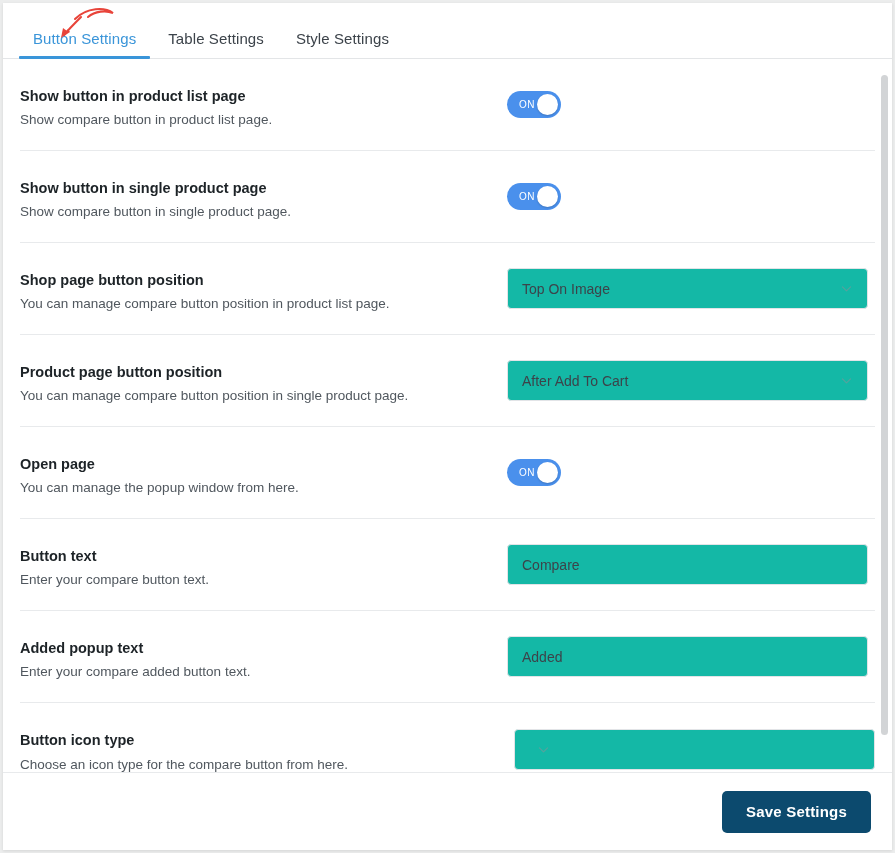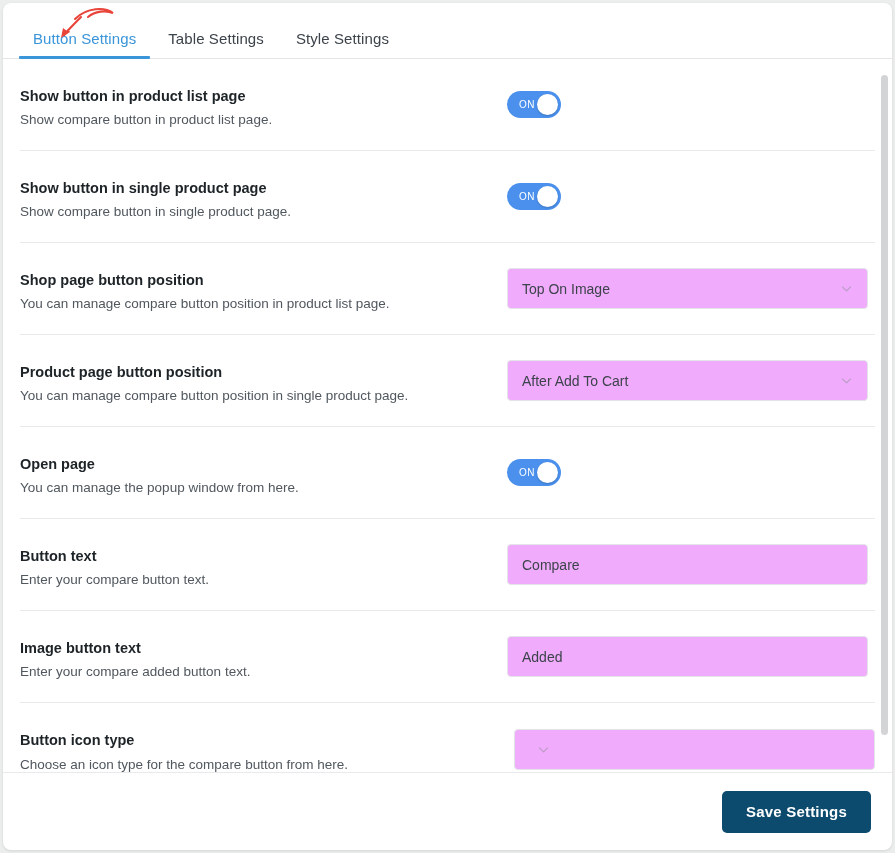--- a/index.html
+++ b/index.html
@@ -15,21 +15,21 @@
     overflow: hidden;
   }
 
   .app-card {
     position: absolute;
     left: 3px;
     top: 3px;
     width: 889px;
     height: 847px;
     background: #ffffff;
-    border-radius: 8px;
+    border-radius: 0;
     box-shadow: 0 1px 3px rgba(0,0,0,0.10);
     overflow: hidden;
     display: flex;
     flex-direction: column;
   }
 
   
   .tabbar {
     position: relative;
     height: 56px;
@@ -143,21 +143,21 @@
     box-shadow: 0 1px 2px rgba(0,0,0,0.18);
   }
 
   
   .field {
     position: relative;
     width: 361px;
     height: 41px;
     border: 1px solid #e2e4e7;
     border-radius: 4px;
-    background: #f0abfc;
+    background: #14b8a6;
     display: flex;
     align-items: center;
     padding: 0 14px;
     font-size: 14px;
     color: #3c434a;
     cursor: pointer;
   }
   .field.input-field { cursor: text; }
   .field .value {
     flex: 1 1 auto;
@@ -320,21 +320,21 @@
         </div>
         <div class="row-right">
           <div class="field input-field">
             <span class="value">Compare</span>
           </div>
         </div>
       </div>
 
       <div class="row">
         <div class="row-left">
-          <div class="row-title">Image button text</div>
+          <div class="row-title">Added popup text</div>
           <div class="row-desc">Enter your compare added button text.</div>
         </div>
         <div class="row-right">
           <div class="field input-field">
             <span class="value">Added</span>
           </div>
         </div>
       </div>
 
       <div class="row">

